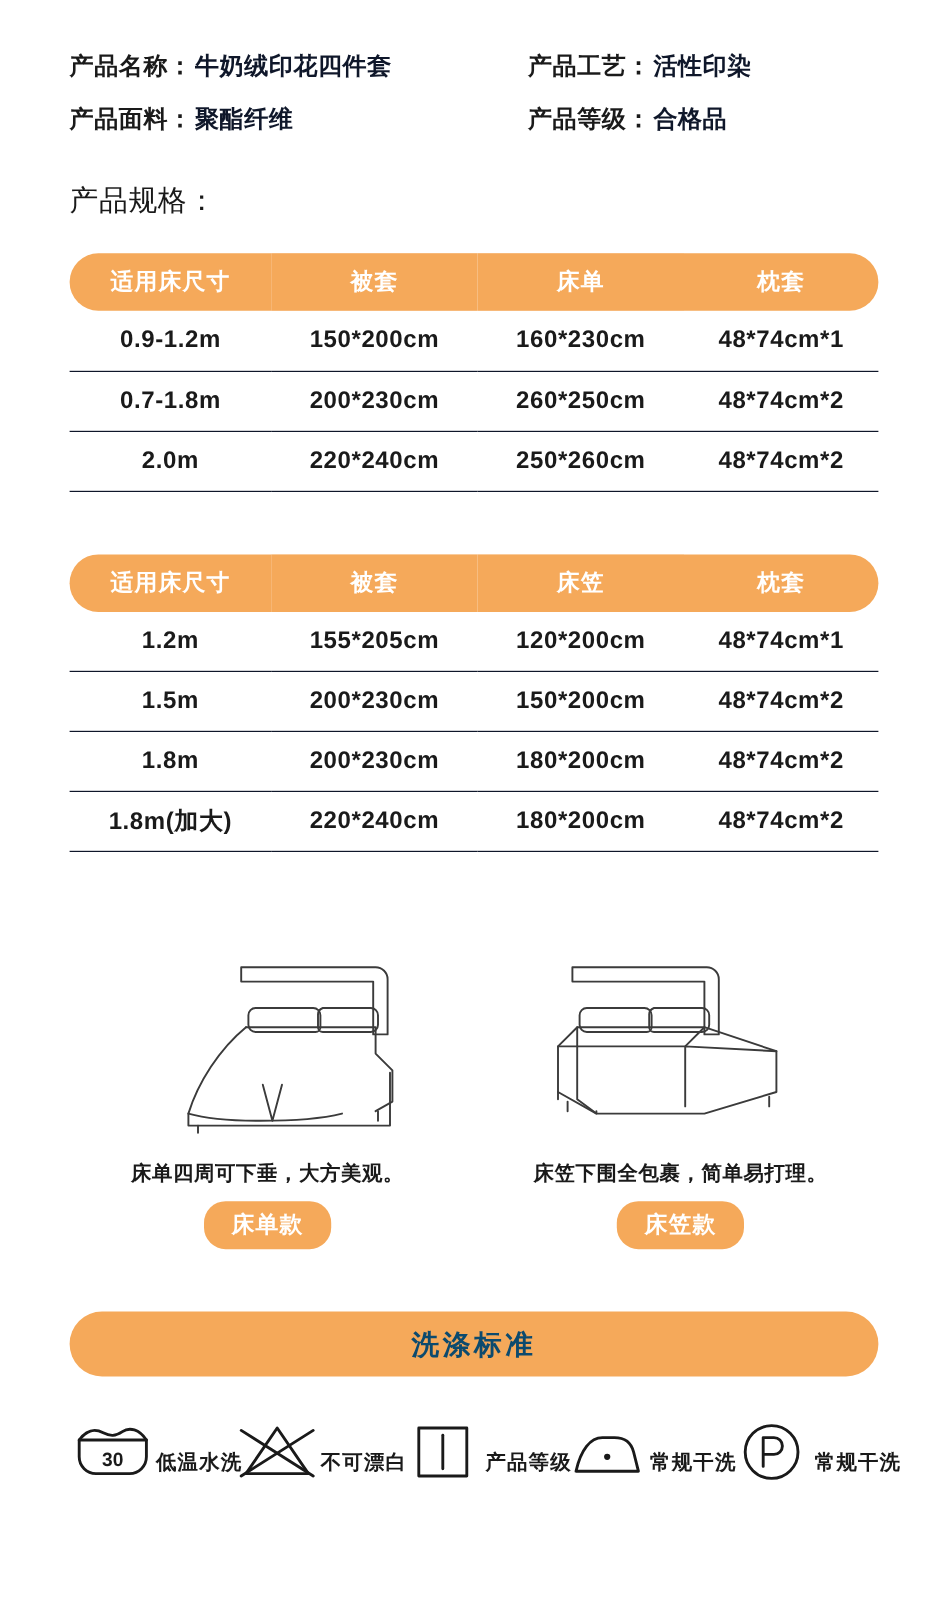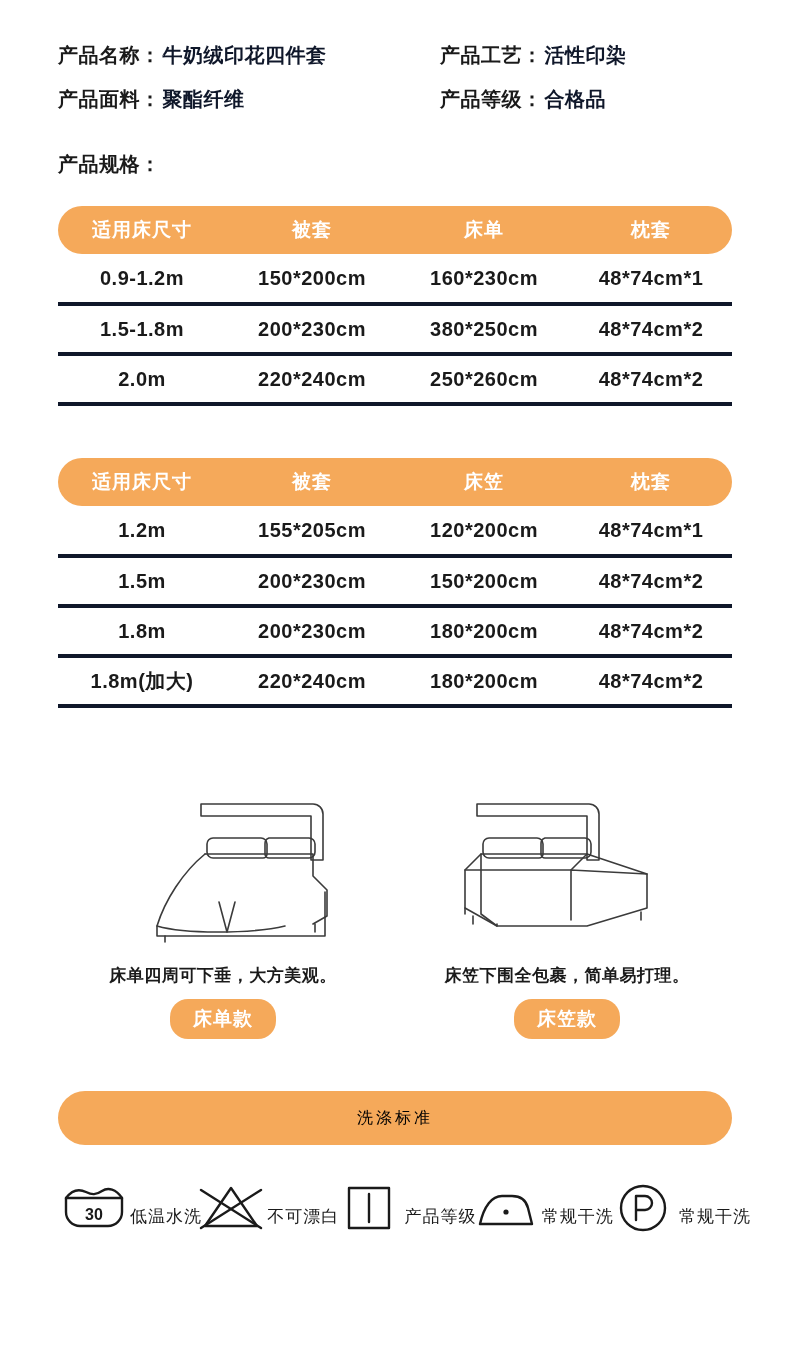--- a/index.html
+++ b/index.html
@@ -40,22 +40,22 @@
   }
   .info-value {
     font-size: 20px;
     font-weight: bold;
     letter-spacing: 0.5px;
     color: #0f172a;
     margin-left: 2px;
   }
 
   .section-title {
-    font-size: 20px;
-    font-weight: bold;
+    font-size: 24px;
+    font-weight: normal;
     letter-spacing: 0.5px;
     margin-top: 38px;
     margin-bottom: 4px;
   }
 
   
   .size-table {
     width: 674px;
     margin-top: 28px;
     border-collapse: collapse;
@@ -79,21 +79,21 @@
   .size-table thead th:last-child {
     border-top-right-radius: 24px;
     border-bottom-right-radius: 24px;
   }
   .size-table tbody td {
     font-size: 20px;
     font-weight: bold;
     color: #1a1a1a;
     text-align: center;
     height: 50px;
-    border-bottom: 4px solid #0f172a;
+    border-bottom: 1px solid #0f172a;
     letter-spacing: 0.5px;
     vertical-align: middle;
   }
   .size-table tbody tr:first-child td { border-top: none; }
   .col-a { width: 168px; }
   .col-b { width: 172px; }
   .col-c { width: 172px; }
   .col-d { width: 162px; }
 
   
@@ -130,23 +130,23 @@
     display: inline-block;
   }
 
   
   .wash-banner {
     margin-top: 52px;
     width: 674px;
     height: 54px;
     background: #f5a95a;
     border-radius: 27px;
-    color: #000000;
-    font-size: 16px;
-    font-weight: normal;
+    color: #0c4a6e;
+    font-size: 23px;
+    font-weight: bold;
     letter-spacing: 3px;
     display: flex;
     align-items: center;
     justify-content: center;
   }
   .wash-icons {
     margin-top: 32px;
     width: 674px;
     display: flex;
     justify-content: space-between;
@@ -154,21 +154,21 @@
   .wash-item {
     width: 125px;
     display: flex;
     flex-direction: row;
     align-items: center;
   }
   .wash-art { height: 62px; display: flex; align-items: center; justify-content: center; }
   .wash-label {
     margin-top: 16px;
     font-size: 17px;
-    font-weight: normal;
+    font-weight: bold;
     letter-spacing: 1px;
     color: #1a1a1a;
     white-space: nowrap;
   }
 </style>
 </head>
 <body>
 
 <div class="page">
 
@@ -203,23 +203,23 @@
       </tr>
     </thead>
     <tbody>
       <tr>
         <td>0.9-1.2m</td>
         <td>150*200cm</td>
         <td>160*230cm</td>
         <td>48*74cm*1</td>
       </tr>
       <tr>
-        <td>1.5-1.8m</td>
+        <td>0.7-1.8m</td>
         <td>200*230cm</td>
-        <td>380*250cm</td>
+        <td>260*250cm</td>
         <td>48*74cm*2</td>
       </tr>
       <tr>
         <td>2.0m</td>
         <td>220*240cm</td>
         <td>250*260cm</td>
         <td>48*74cm*2</td>
       </tr>
     </tbody>
   </table>

